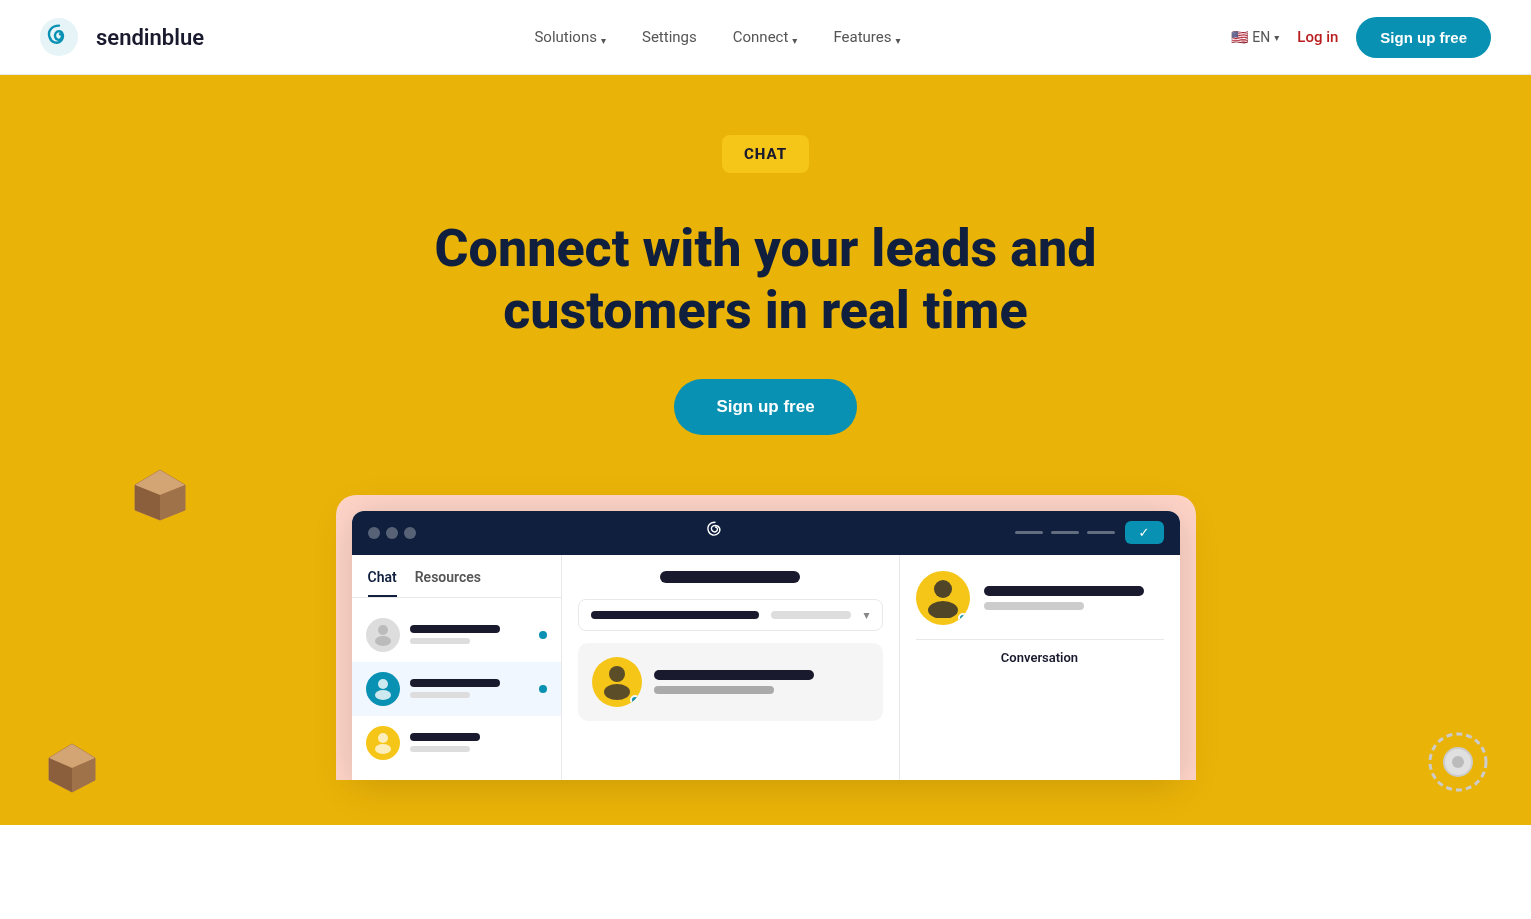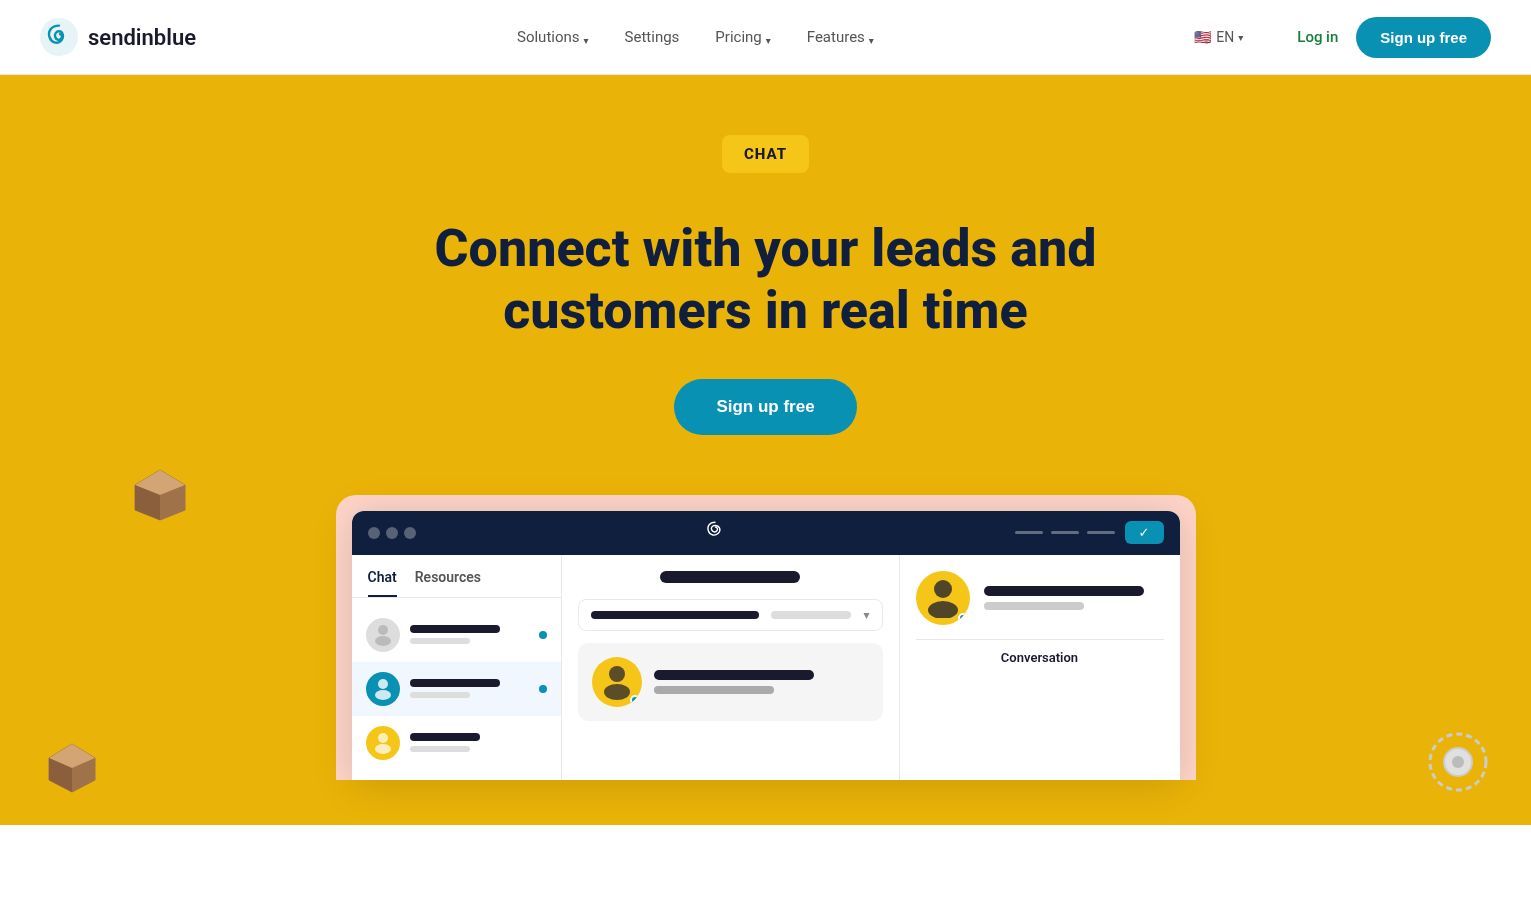--- a/index.html
+++ b/index.html
@@ -21,21 +21,21 @@
       border-bottom: 1px solid #e8e8e8;
       background: #fff;
       position: sticky;
       top: 0;
       z-index: 100;
     }
 
     .nav-logo {
       display: flex;
       align-items: center;
-      gap: 10px;
+      gap: 18px;
       text-decoration: none;
       text-align: right;
     }
 
     .logo-icon {
       width: 38px;
       height: 38px;
     }
 
     .logo-text {
@@ -73,24 +73,23 @@
       display: flex;
       align-items: center;
       gap: 4px;
       font-size: 14px;
       color: #555;
       cursor: pointer;
     }
 
     .login-link {
       font-size: 15px;
-      color: #15803d;
+      color: #b91c1c;
       text-decoration: none;
       font-weight: 500;
-      margin-left: 36px;
     }
 
     .btn-signup-nav {
       background: #0891b2;
       color: #fff;
       border: none;
       border-radius: 30px;
       padding: 12px 24px;
       font-size: 15px;
       font-weight: 600;
@@ -513,21 +512,21 @@
         <span style="font-size:10px;">▾</span>
       </a>
     </li>
     <li>
       <a href="#">
         <span>Settings</span>
       </a>
     </li>
     <li>
       <a href="#">
-        <span>Pricing</span>
+        <span>Connect</span>
         <span style="font-size:10px;">▾</span>
       </a>
     </li>
     <li>
       <a href="#">
         <span>Features</span>
         <span style="font-size:10px;">▾</span>
       </a>
     </li>
   </ul>

